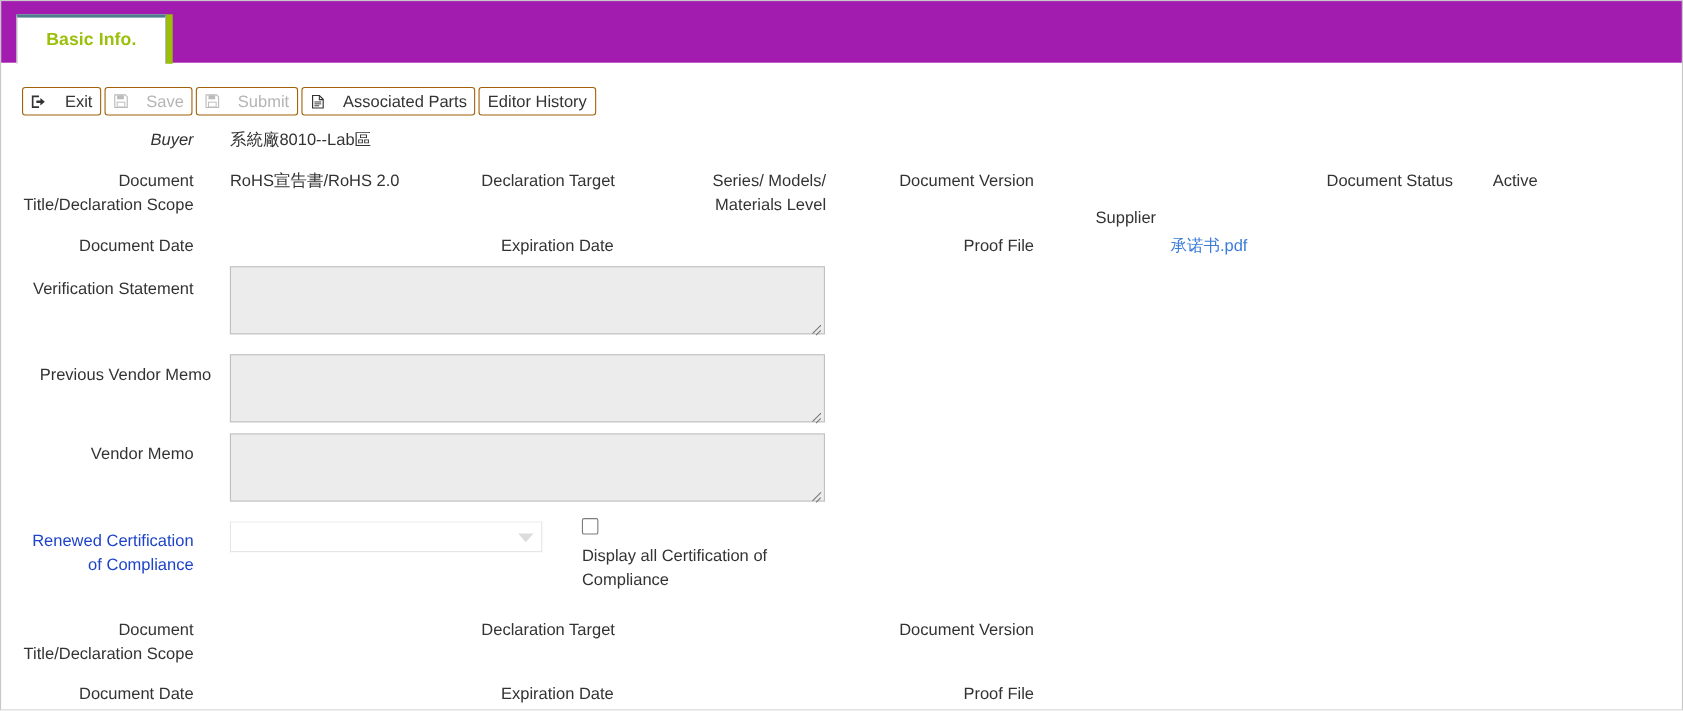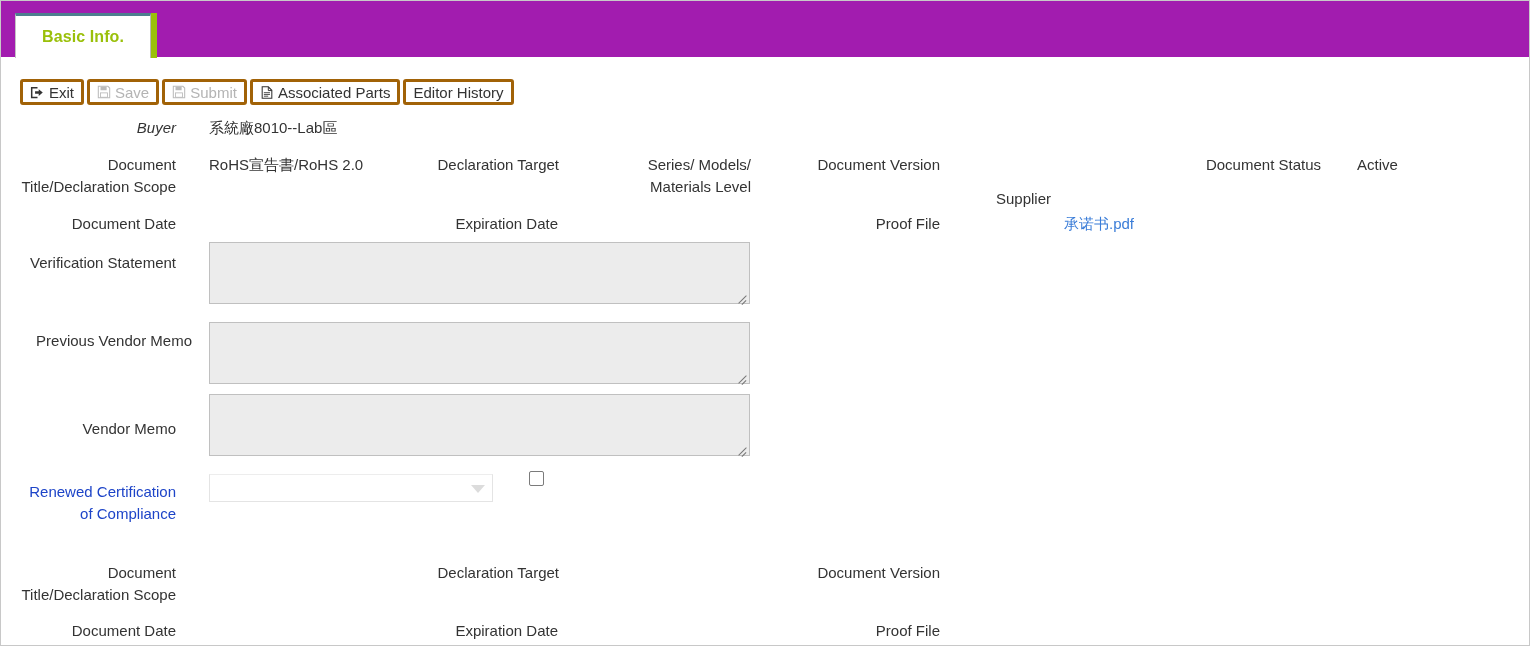--- a/index.html
+++ b/index.html
@@ -71,25 +71,25 @@
   .toolbar {
     position: absolute;
     left: 19px;
     top: 78px;
     display: flex;
     gap: 3px;
   }
   .btn {
     display: inline-flex;
     align-items: center;
-    gap: 4px;
+    gap: 16px;
     height: 26px;
     padding: 0 7px;
     background: #ffffff;
-    border: 3px solid #a16207;
+    border: 1px solid #a16207;
     border-radius: 3px;
     font-size: 15px;
     color: #333333;
     box-sizing: border-box;
     cursor: pointer;
     white-space: nowrap;
     font-family: "Liberation Sans", sans-serif;
   }
   .btn.disabled {
     color: #b4b4b4;
@@ -335,21 +335,21 @@
     </div>
 
     <div class="cell lbl" style="left:0px; top:139px; width:175px;">Verification Statement</div>
     <textarea class="ta" style="left: 208px; top: 129px; width: 541px; height: 62px;"></textarea>
     <div class="ta-handle" style="left:736px; top:179px;"></div>
 
     <div class="cell lbl" style="left:16px; top:217px; width:175px;">Previous Vendor Memo</div>
     <textarea class="ta" style="left: 208px; top: 209px; width: 541px; height: 62px;"></textarea>
     <div class="ta-handle" style="left:736px; top:259px;"></div>
 
-    <div class="cell lbl" style="left:0px; top:289px; width:175px;margin-top:16px;">Vendor Memo</div>
+    <div class="cell lbl" style="left:0px; top:289px; width:175px;">Vendor Memo</div>
     <textarea class="ta" style="left: 208px; top: 281px; width: 541px; height: 62px;"></textarea>
     <div class="ta-handle" style="left:736px; top:331px;"></div>
 
     <div class="cell lbl-link" style="left:0px; top:368px; width:175px;">
       <div>Renewed Certification</div>
       <div>of Compliance</div>
     </div>
 
     <div class="cell lbl" style="left:0px; top:449px; width:175px;">
       <div>Document</div>
@@ -375,14 +375,15 @@
   </div>
 
   <div class="sel-wrap">
     <select class="sel">
       <option></option>
     </select>
     <div class="sel-arrow"></div>
   </div>
 
   <input type="checkbox" class="cb" style="">
+  <div class="cb-label">Display all Certification of Compliance</div>
 
 </div>
 
 </body></html>

